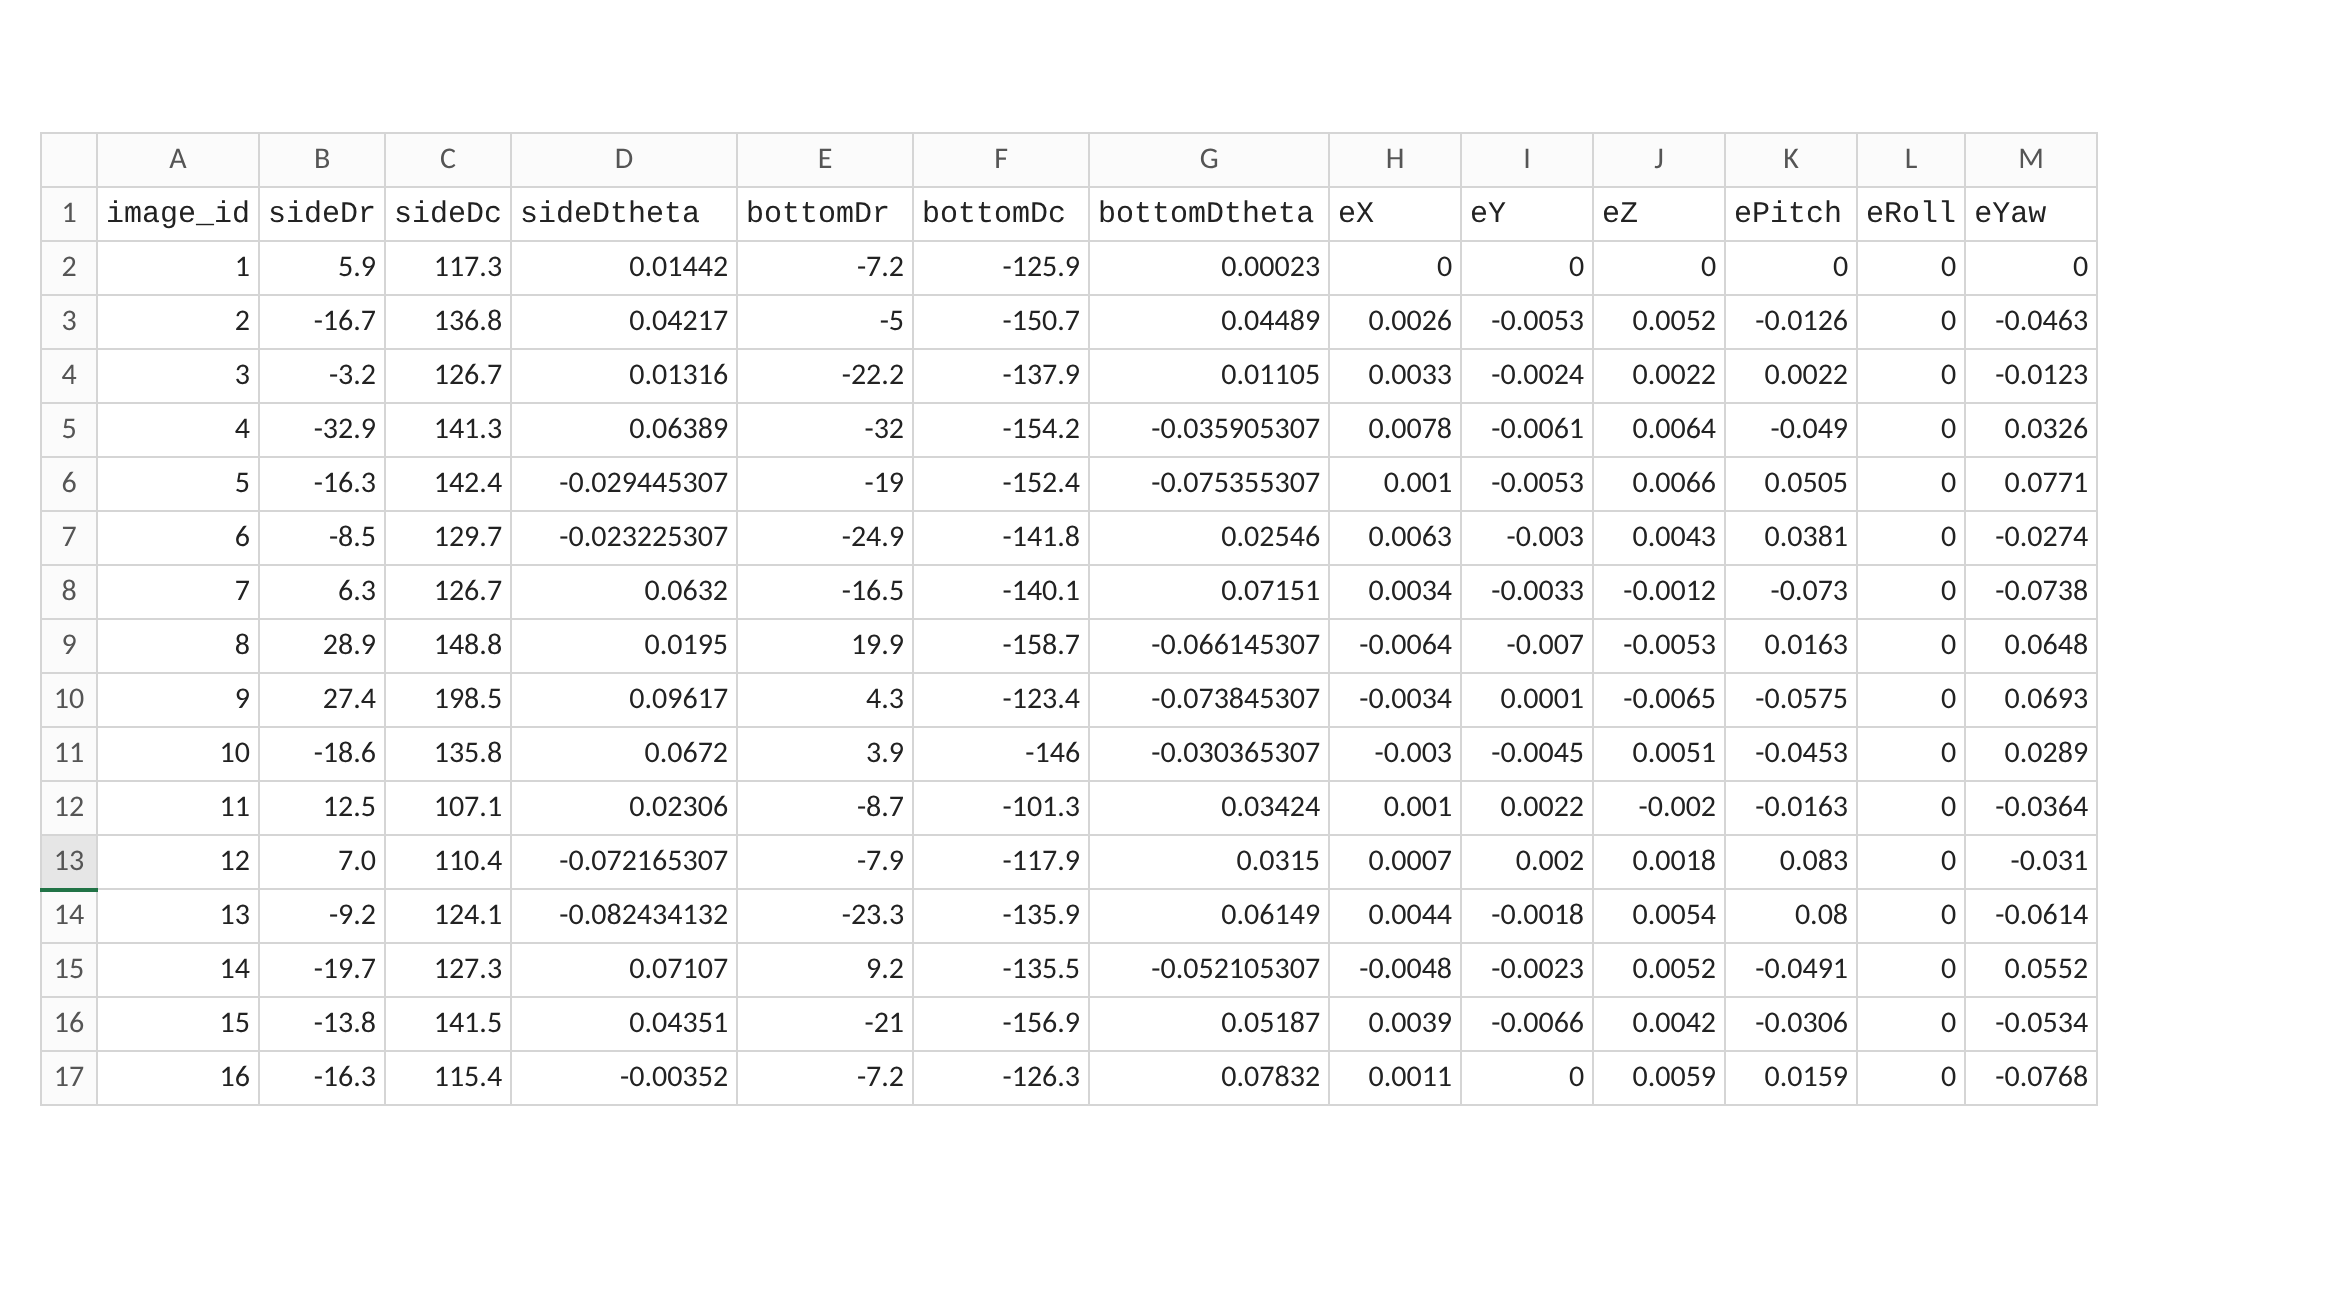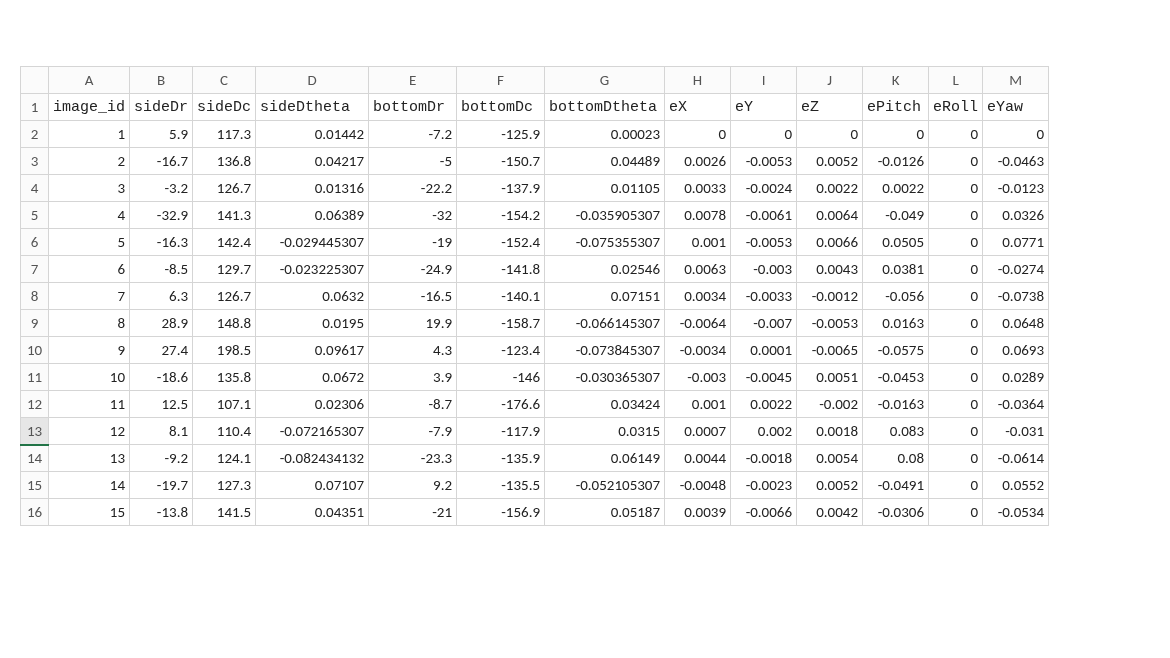--- a/index.html
+++ b/index.html
@@ -235,21 +235,21 @@
           <td class="cell">7</td>
           <td class="cell">6.3</td>
           <td class="cell">126.7</td>
           <td class="cell">0.0632</td>
           <td class="cell">-16.5</td>
           <td class="cell">-140.1</td>
           <td class="cell">0.07151</td>
           <td class="cell">0.0034</td>
           <td class="cell">-0.0033</td>
           <td class="cell">-0.0012</td>
-          <td class="cell">-0.056</td>
+          <td class="cell">-0.073</td>
           <td class="cell">0</td>
           <td class="cell">-0.0738</td>
         </tr>
         <tr>
           <td class="rowhdr">9</td>
           <td class="cell">8</td>
           <td class="cell">28.9</td>
           <td class="cell">148.8</td>
           <td class="cell">0.0195</td>
           <td class="cell">19.9</td>
@@ -294,33 +294,33 @@
           <td class="cell">0</td>
           <td class="cell">0.0289</td>
         </tr>
         <tr>
           <td class="rowhdr">12</td>
           <td class="cell">11</td>
           <td class="cell">12.5</td>
           <td class="cell">107.1</td>
           <td class="cell">0.02306</td>
           <td class="cell">-8.7</td>
-          <td class="cell">-176.6</td>
+          <td class="cell">-101.3</td>
           <td class="cell">0.03424</td>
           <td class="cell">0.001</td>
           <td class="cell">0.0022</td>
           <td class="cell">-0.002</td>
           <td class="cell">-0.0163</td>
           <td class="cell">0</td>
           <td class="cell">-0.0364</td>
         </tr>
         <tr>
           <td class="rowhdr selected">13</td>
           <td class="cell">12</td>
-          <td class="cell">8.1</td>
+          <td class="cell">7.0</td>
           <td class="cell">110.4</td>
           <td class="cell">-0.072165307</td>
           <td class="cell">-7.9</td>
           <td class="cell">-117.9</td>
           <td class="cell">0.0315</td>
           <td class="cell">0.0007</td>
           <td class="cell">0.002</td>
           <td class="cell">0.0018</td>
           <td class="cell">0.083</td>
           <td class="cell">0</td>
@@ -367,15 +367,31 @@
           <td class="cell">-21</td>
           <td class="cell">-156.9</td>
           <td class="cell">0.05187</td>
           <td class="cell">0.0039</td>
           <td class="cell">-0.0066</td>
           <td class="cell">0.0042</td>
           <td class="cell">-0.0306</td>
           <td class="cell">0</td>
           <td class="cell">-0.0534</td>
         </tr>
+        <tr>
+          <td class="rowhdr">17</td>
+          <td class="cell">16</td>
+          <td class="cell">-16.3</td>
+          <td class="cell">115.4</td>
+          <td class="cell">-0.00352</td>
+          <td class="cell">-7.2</td>
+          <td class="cell">-126.3</td>
+          <td class="cell">0.07832</td>
+          <td class="cell">0.0011</td>
+          <td class="cell">0</td>
+          <td class="cell">0.0059</td>
+          <td class="cell">0.0159</td>
+          <td class="cell">0</td>
+          <td class="cell">-0.0768</td>
+        </tr>
       </tbody>
   </table>
 </div>
 
 </body></html>

